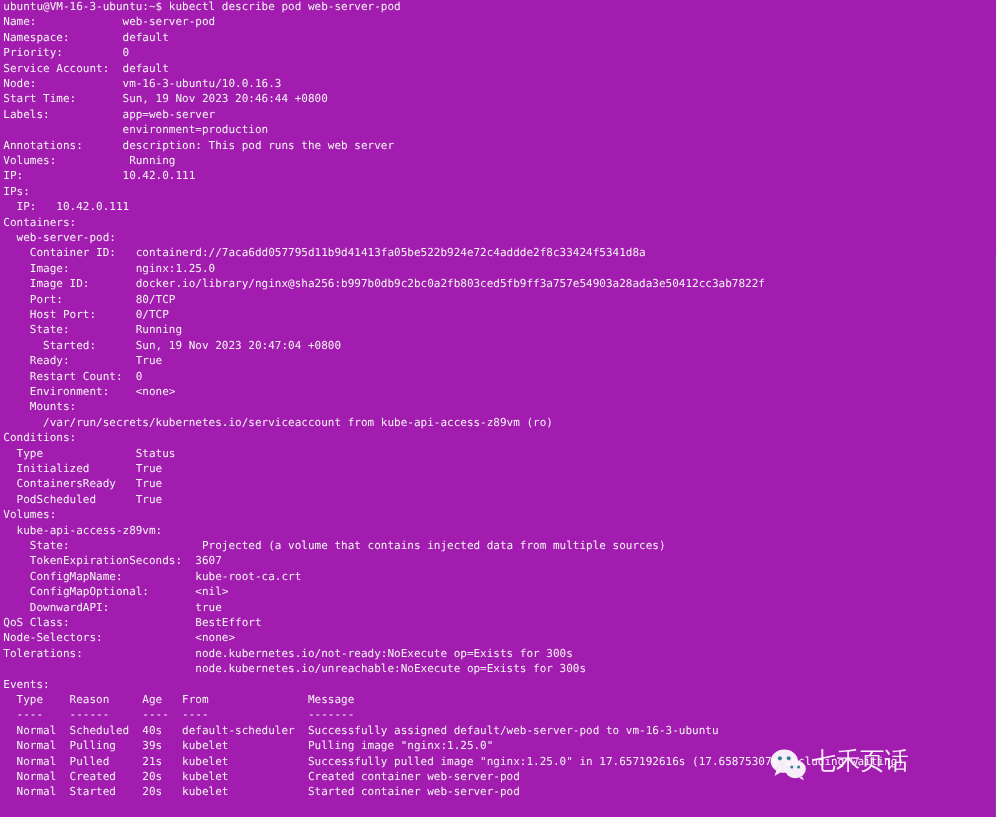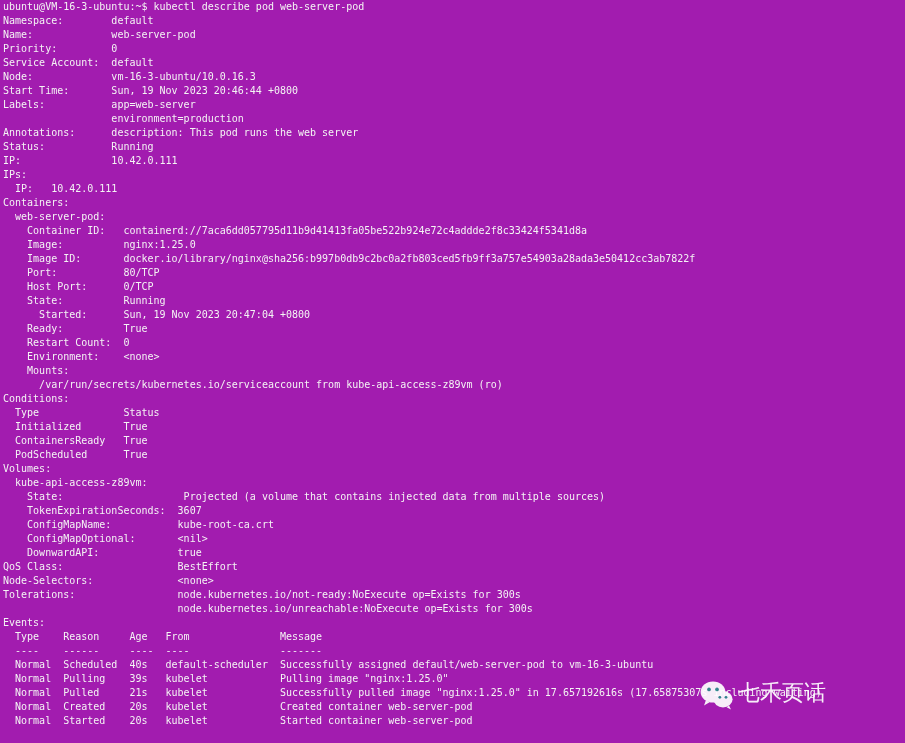--- a/index.html
+++ b/index.html
@@ -63,30 +63,30 @@
     white-space: nowrap;
     font-weight: 400;
   }
 </style>
 </head>
 <body>
 
 <div id="terminal">
   <div class="screen">
       <div class="line">ubuntu@VM-16-3-ubuntu:~$ kubectl describe pod web-server-pod</div>
+      <div class="line">Name:             web-server-pod</div>
       <div class="line">Namespace:        default</div>
-      <div class="line">Name:             web-server-pod</div>
       <div class="line">Priority:         0</div>
       <div class="line">Service Account:  default</div>
       <div class="line">Node:             vm-16-3-ubuntu/10.0.16.3</div>
       <div class="line">Start Time:       Sun, 19 Nov 2023 20:46:44 +0800</div>
       <div class="line">Labels:           app=web-server</div>
       <div class="line">                  environment=production</div>
       <div class="line">Annotations:      description: This pod runs the web server</div>
-      <div class="line">Status:           Running</div>
+      <div class="line">Volumes:           Running</div>
       <div class="line">IP:               10.42.0.111</div>
       <div class="line">IPs:</div>
       <div class="line">  IP:   10.42.0.111</div>
       <div class="line">Containers:</div>
       <div class="line">  web-server-pod:</div>
       <div class="line">    Container ID:   containerd://7aca6dd057795d11b9d41413fa05be522b924e72c4addde2f8c33424f5341d8a</div>
       <div class="line">    Image:          nginx:1.25.0</div>
       <div class="line">    Image ID:       docker.io/library/nginx@sha256:b997b0db9c2bc0a2fb803ced5fb9ff3a757e54903a28ada3e50412cc3ab7822f</div>
       <div class="line">    Port:           80/TCP</div>
       <div class="line">    Host Port:      0/TCP</div>

